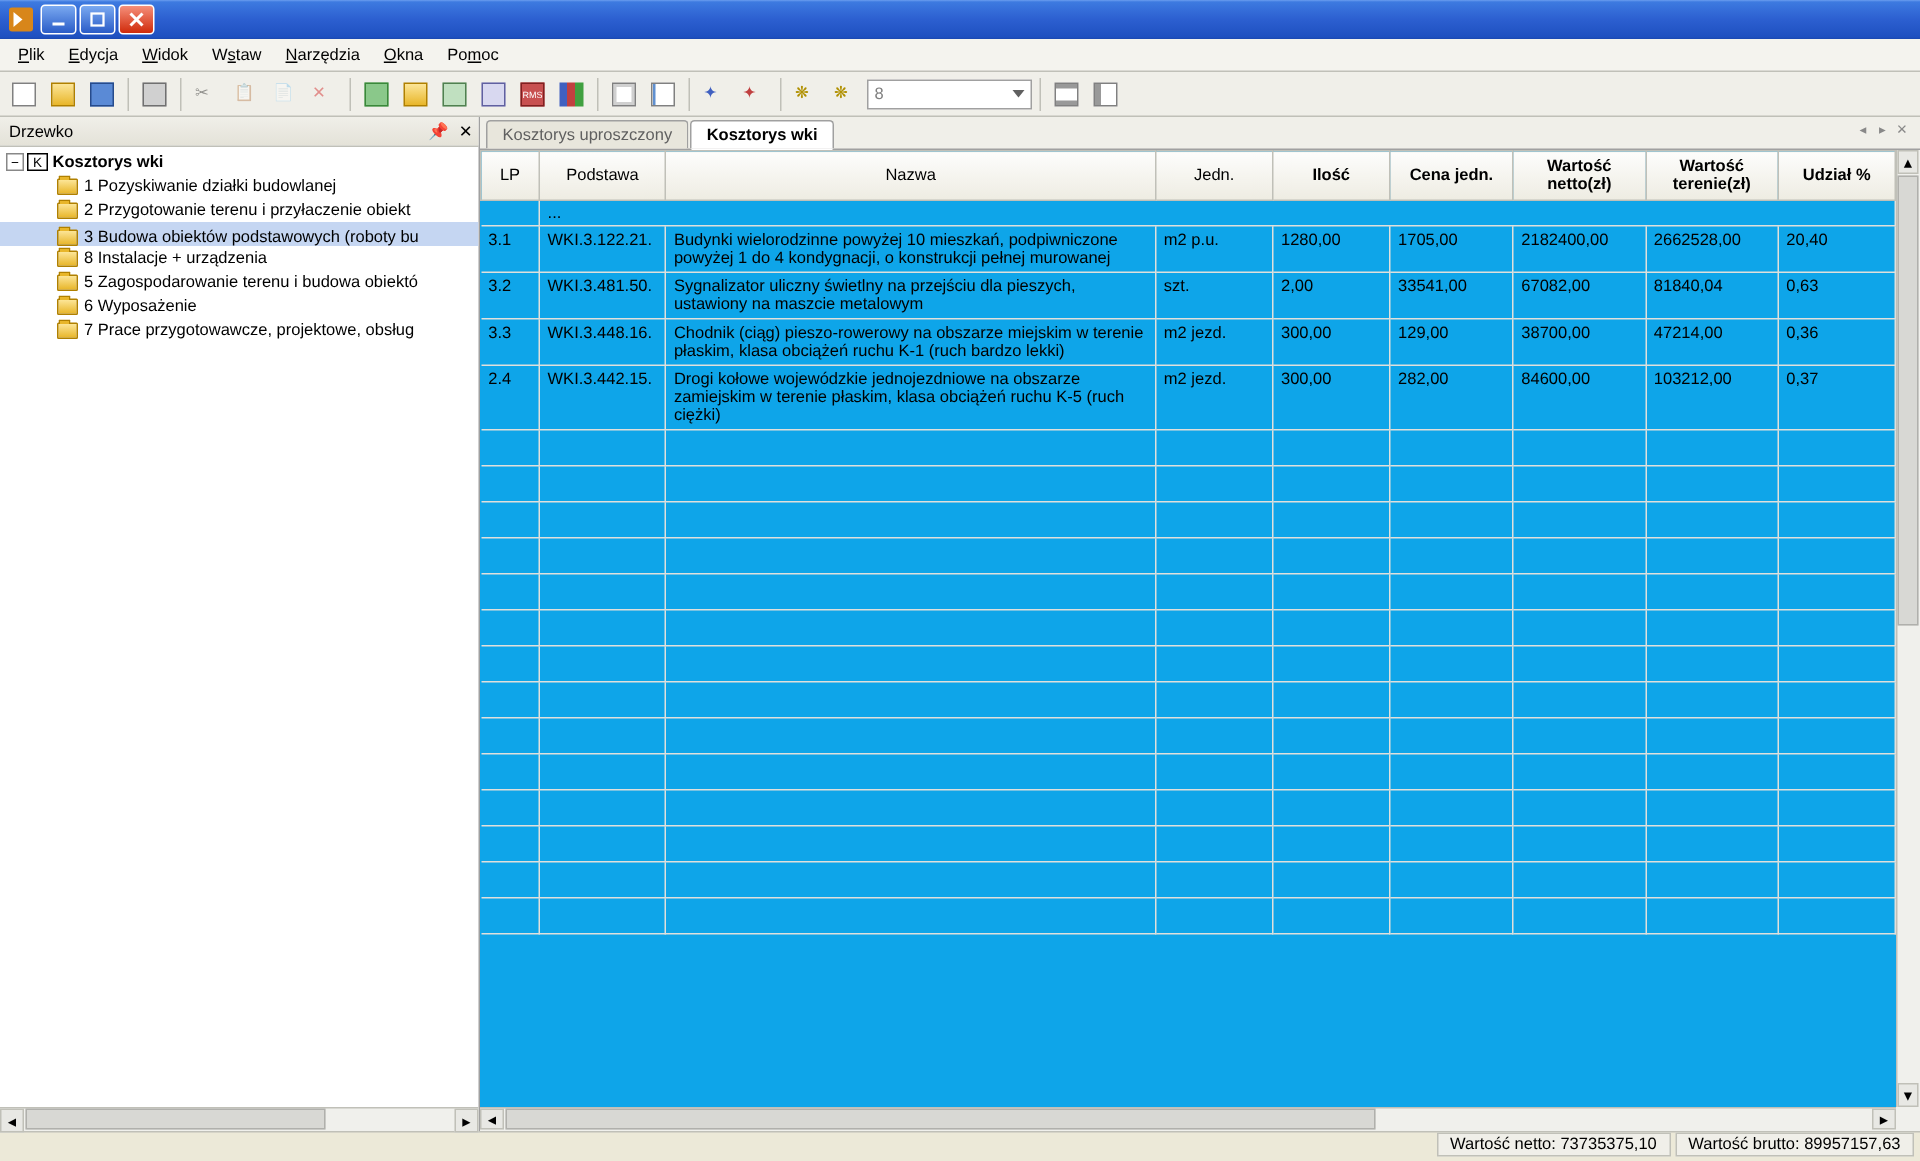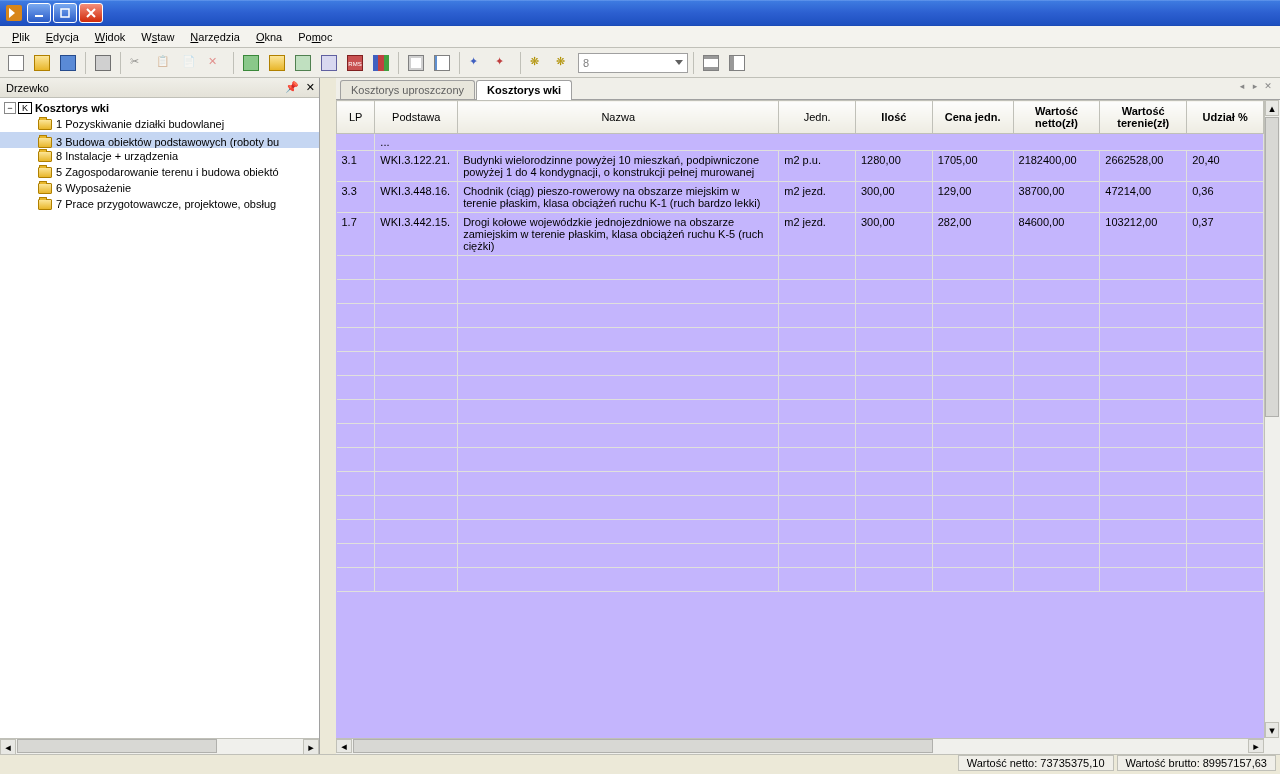--- a/index.html
+++ b/index.html
@@ -38,21 +38,21 @@
 .tree-folder { width: 14px; height: 11px; background: linear-gradient(to bottom, #fce597, #e8b62a); border: 1px solid #b08000; border-radius: 1px; margin-right: 4px; position: relative; }
 .tree-folder::before { content: ""; position: absolute; top: -3px; left: 0; width: 6px; height: 2px; background: #e8b62a; border: 1px solid #b08000; border-bottom: none; border-radius: 1px 1px 0 0; }
 .tree-row .label { font-size: 11px; }
 .tree-row.root .label { font-weight: bold; }
 .tree-indent { display: inline-block; width: 20px; }
 .left-scroll { height: 16px; border-top: 1px solid #c0c0b8; background: #f0f0ec; display: flex; }
 .left-scroll .arrow { width: 16px; height: 16px; background: #e8e8e4; border: 1px solid #c0c0b8; display: flex; align-items: center; justify-content: center; cursor: pointer; }
 .left-scroll .thumb { width: 200px; height: 14px; background: #d8d8d4; border: 1px solid #b0b0ac; margin: 0 1px; }
 .left-scroll .track { flex: 1; }
 
-.right-panel { flex: 1; display: flex; flex-direction: column; background: #c4b5fd; min-width: 0; margin-left: 16px; }
+.right-panel { flex: 1; display: flex; flex-direction: column; background: #0ea5e9; min-width: 0; }
 .tab-strip { height: 22px; background: #f0efe9; border-bottom: 1px solid #a0a0a0; display: flex; align-items: flex-end; padding: 0 4px; position: relative; }
 .tab { padding: 3px 10px; border: 1px solid #a0a0a0; border-bottom: none; background: #e8e6dc; margin-right: 1px; cursor: pointer; font-size: 11px; border-radius: 3px 3px 0 0; color: #606060; }
 .tab.active { background: #fff; font-weight: bold; color: #000; position: relative; z-index: 2; }
 .tab.active::after { content: ""; position: absolute; bottom: -1px; left: 0; right: 0; height: 1px; background: #fff; }
 .tab-nav { position: absolute; right: 6px; top: 3px; display: flex; gap: 1px; }
 .tab-nav span { width: 12px; height: 12px; font-size: 9px; color: #888; cursor: pointer; text-align: center; }
 
 .grid-wrap { flex: 1; overflow: hidden; position: relative; }
 .grid-scrollbar-v { position: absolute; right: 0; top: 0; bottom: 16px; width: 16px; background: #f0f0ec; border-left: 1px solid #c0c0b8; }
 .grid-scrollbar-v .arrow { width: 14px; height: 16px; background: #e8e8e4; border: 1px solid #c0c0b8; display: flex; align-items: center; justify-content: center; cursor: pointer; }
@@ -211,20 +211,26 @@
         <div class="tree-toggle">−</div>
         <div class="tree-icon-k">K</div>
         <span class="label">Kosztorys wki</span>
       </div>
       <div id="tree-items">
           <div class="tree-row">
             <span class="tree-indent"></span>
             <span class="tree-indent" style="width:14px"></span>
             <div class="tree-folder"></div>
             <span class="label">1 Pozyskiwanie działki budowlanej</span>
+          </div>
+          <div class="tree-row">
+            <span class="tree-indent"></span>
+            <span class="tree-indent" style="width:14px"></span>
+            <div class="tree-folder"></div>
+            <span class="label">2 Przygotowanie terenu i przyłaczenie obiekt</span>
           </div>
           <div class="tree-row sel">
             <span class="tree-indent"></span>
             <span class="tree-indent" style="width:14px"></span>
             <div class="tree-folder"></div>
             <span class="label">3 Budowa obiektów podstawowych (roboty bu</span>
           </div>
           <div class="tree-row">
             <span class="tree-indent"></span>
             <span class="tree-indent" style="width:14px"></span>
@@ -305,32 +311,43 @@
               <td>WKI.3.122.21.</td>
               <td>Budynki wielorodzinne powyżej 10 mieszkań, podpiwniczone powyżej 1 do 4 kondygnacji, o konstrukcji pełnej murowanej</td>
               <td>m2 p.u.</td>
               <td>1280,00</td>
               <td>1705,00</td>
               <td>2182400,00</td>
               <td>2662528,00</td>
               <td>20,40</td>
             </tr>
             <tr>
+              <td>3.2</td>
+              <td>WKI.3.481.50.</td>
+              <td>Sygnalizator uliczny świetlny na przejściu dla pieszych, ustawiony na maszcie metalowym</td>
+              <td>szt.</td>
+              <td>2,00</td>
+              <td>33541,00</td>
+              <td>67082,00</td>
+              <td>81840,04</td>
+              <td>0,63</td>
+            </tr>
+            <tr>
               <td>3.3</td>
               <td>WKI.3.448.16.</td>
               <td>Chodnik (ciąg) pieszo-rowerowy na obszarze miejskim w terenie płaskim, klasa obciążeń ruchu K-1 (ruch bardzo lekki)</td>
               <td>m2 jezd.</td>
               <td>300,00</td>
               <td>129,00</td>
               <td>38700,00</td>
               <td>47214,00</td>
               <td>0,36</td>
             </tr>
             <tr>
-              <td>1.7</td>
+              <td>2.4</td>
               <td>WKI.3.442.15.</td>
               <td>Drogi kołowe wojewódzkie jednojezdniowe na obszarze zamiejskim w terenie płaskim, klasa obciążeń ruchu K-5 (ruch ciężki)</td>
               <td>m2 jezd.</td>
               <td>300,00</td>
               <td>282,00</td>
               <td>84600,00</td>
               <td>103212,00</td>
               <td>0,37</td>
             </tr>
             <tr class="empty">

